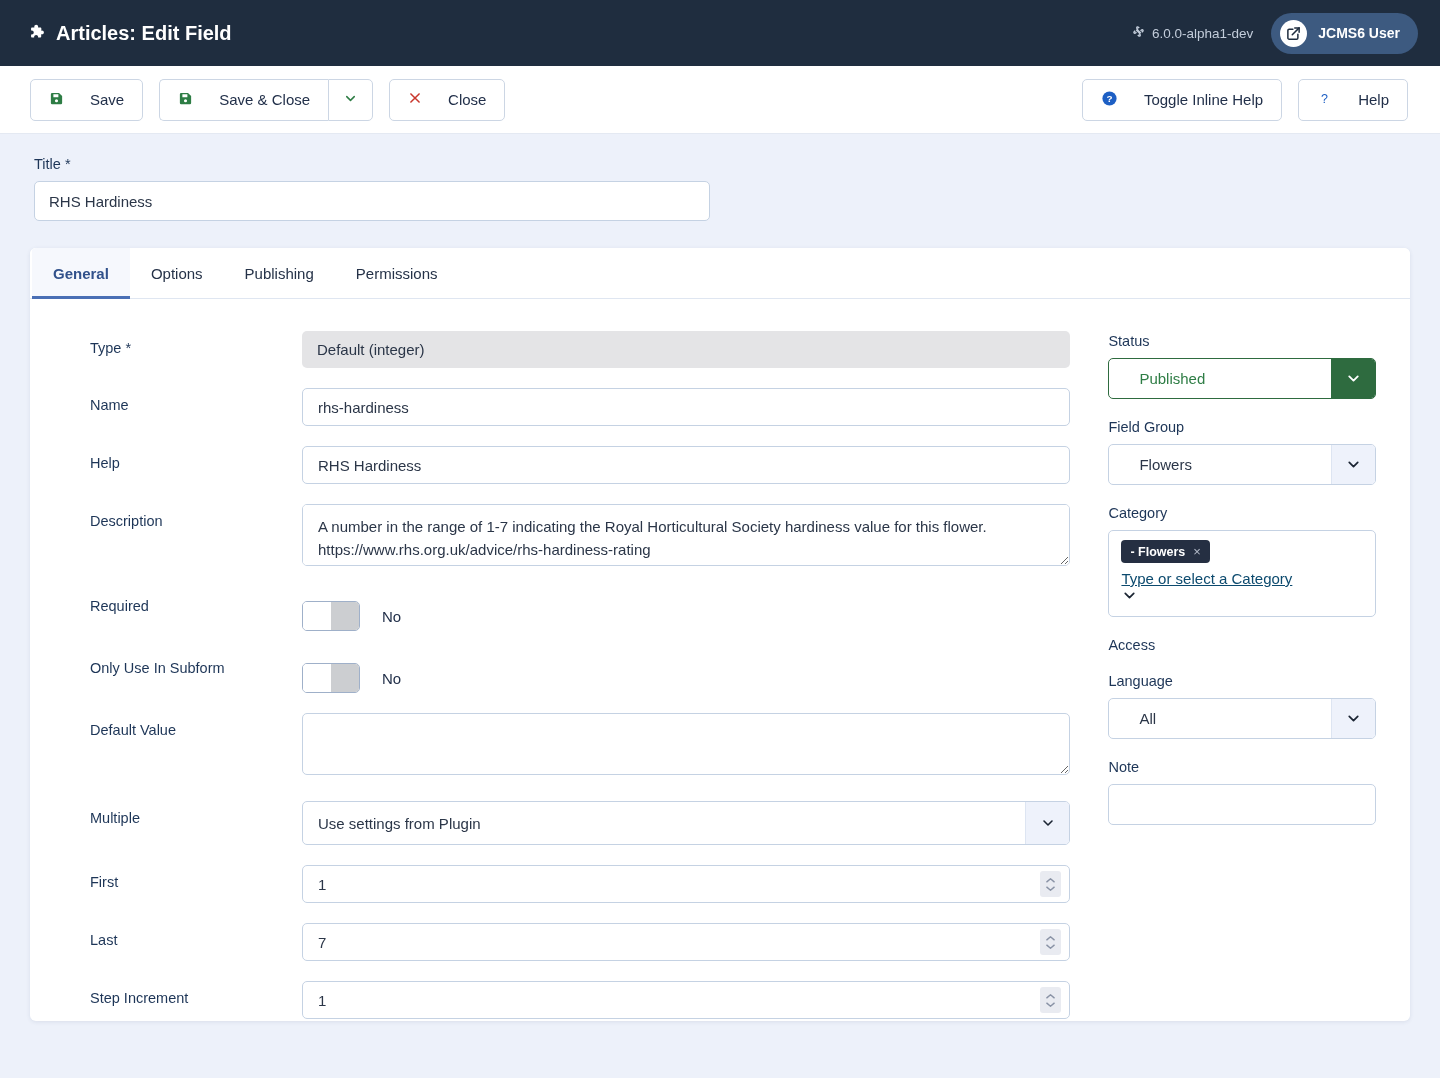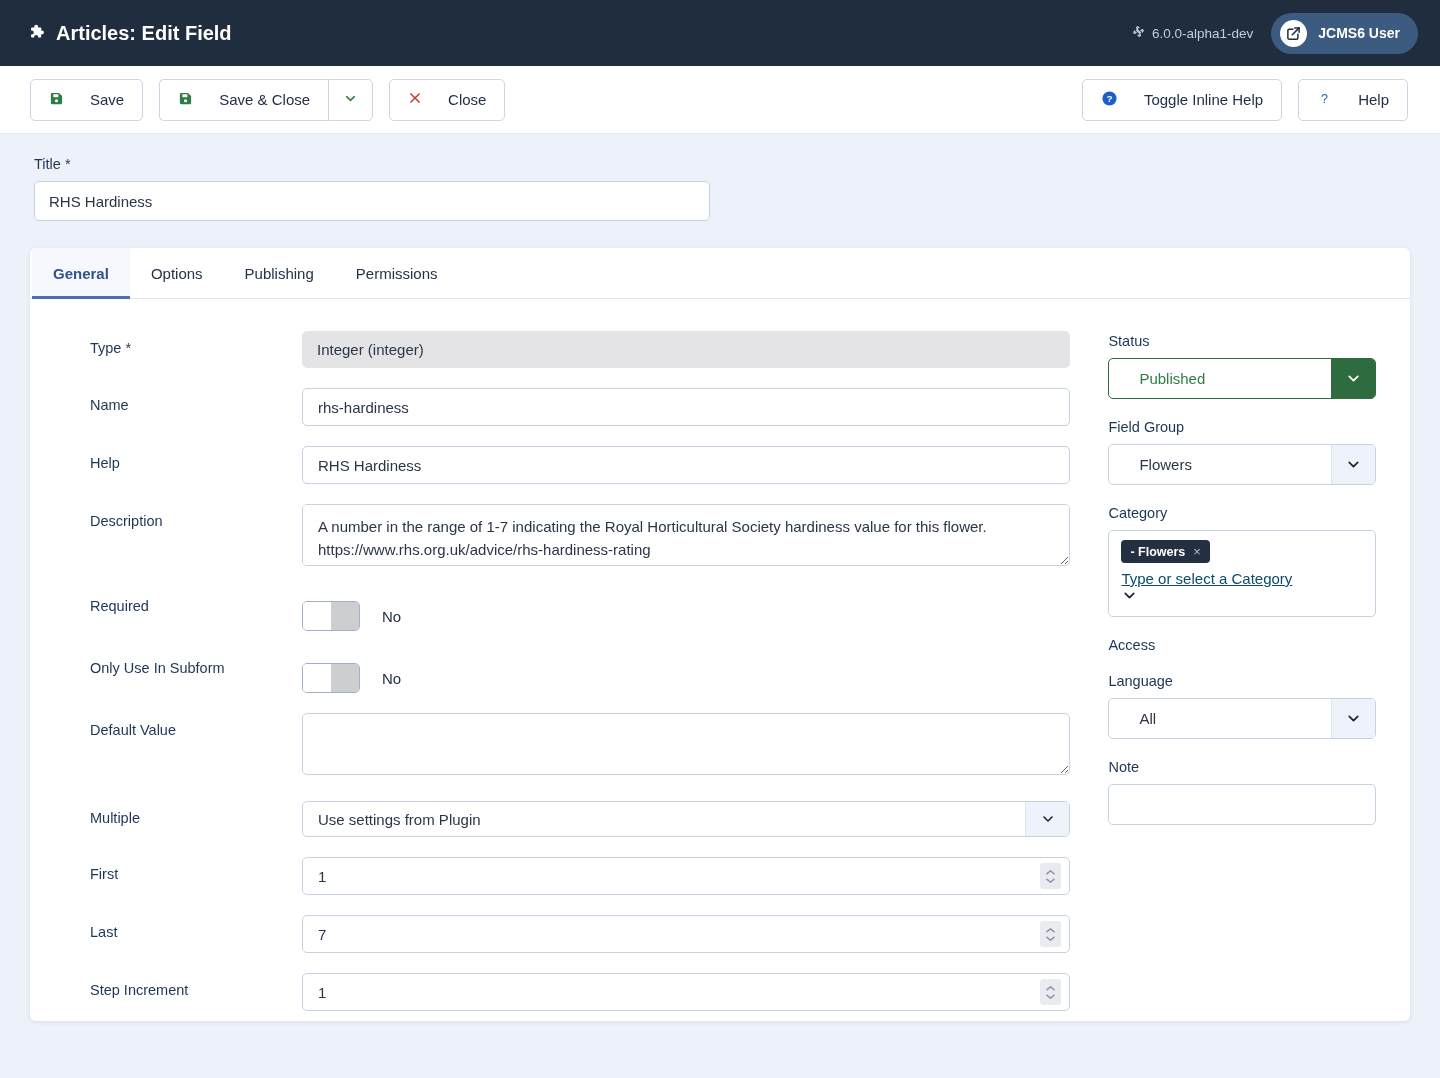--- a/index.html
+++ b/index.html
@@ -124,21 +124,21 @@
     width: 58px; height: 30px; border: 1px solid #9fb0c9; border-radius: 5px;
     display: flex; overflow: hidden; cursor: pointer; background: #fff;
   }
   .toggle-half { flex: 1; }
   .toggle-half.on { background: #fff; }
   .toggle-half.off { background: #ccced1; }
   .toggle-text { font-size: 15px; color: #22304a; }
 
   .select-wrap { position: relative; width: 100%; }
   .select-box {
-    width: 100%; height: 36px; border: 1px solid #c5d2e3; border-radius: 5px;
+    width: 100%; height: 44px; border: 1px solid #c5d2e3; border-radius: 5px;
     background: #fff; display: flex; align-items: center;
     padding: 0 15px; font-size: 15px; color: #2b3648;
   }
   .select-caret {
     position: absolute; right: 1px; top: 1px; bottom: 1px; width: 44px;
     background: #eef2fb; border-radius: 0 4px 4px 0;
     display: flex; align-items: center; justify-content: center;
     border-left: 1px solid #dde5f2; cursor: pointer;
   }
 
@@ -303,21 +303,21 @@
       <div class="tab">Permissions</div>
     </div>
 
     <div class="panel">
 
       <div class="col-main">
 
         <div class="row mb22">
           <div class="row-label">Type *</div>
           <div class="row-field">
-            <div class="readonly-box">Integer (integer)</div>
+            <div class="readonly-box">Default (integer)</div>
           </div>
         </div>
 
         <div class="row mb22">
           <div class="row-label">Name</div>
           <div class="row-field">
             <input class="inp" value="rhs-hardiness" style="">
           </div>
         </div>
 

